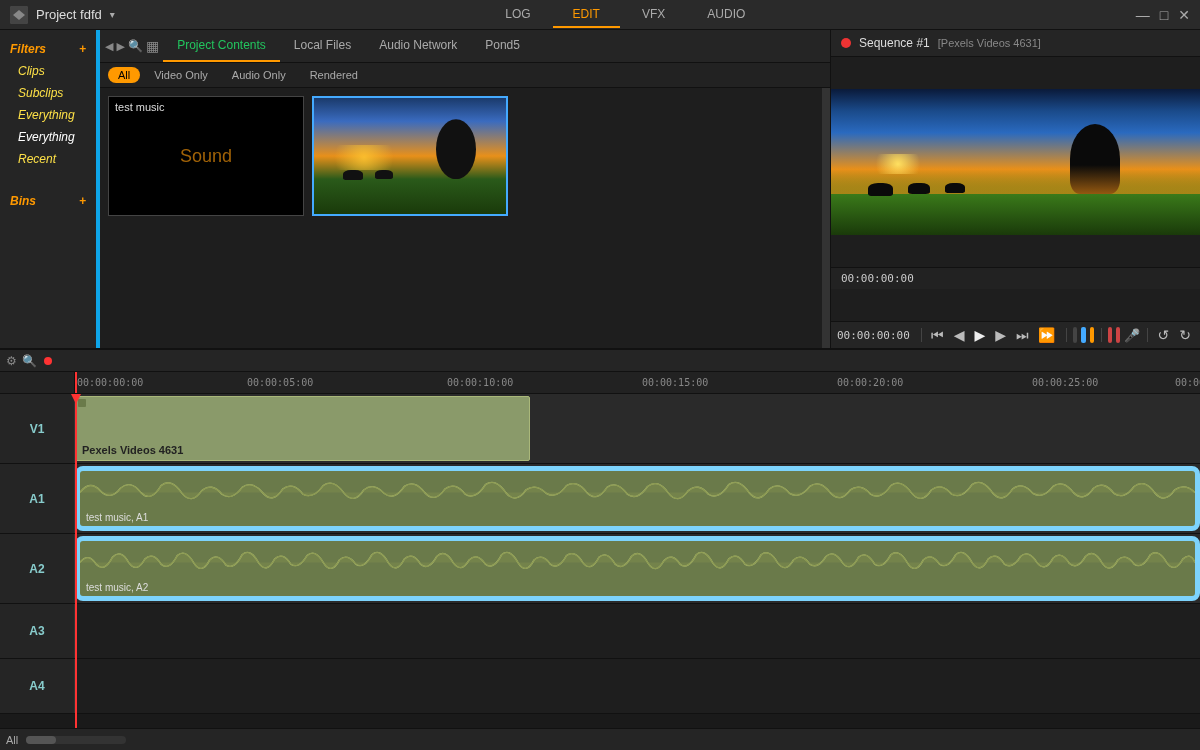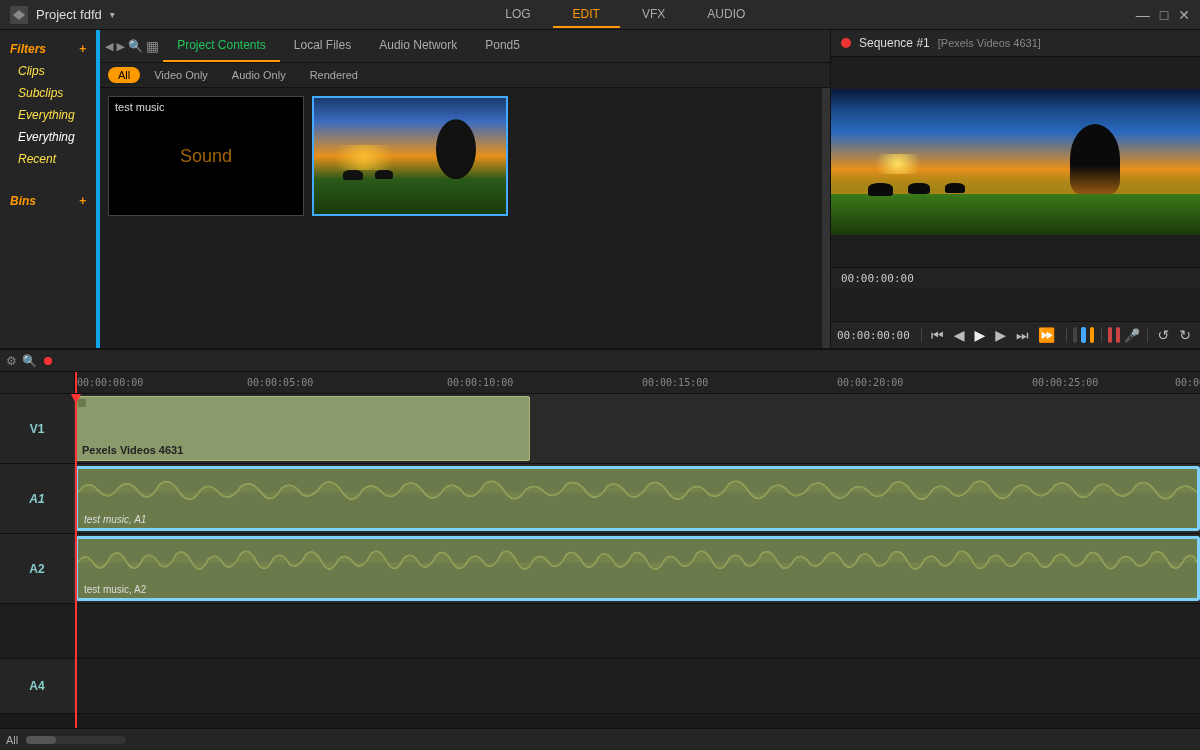--- a/index.html
+++ b/index.html
@@ -405,22 +405,22 @@
     }
 
     
     .audio-clip {
       position: absolute;
       top: 2px;
       left: 0;
       right: 0;
       bottom: 2px;
       background: #6a7a4a;
-      border: 3px solid #7dd3fc;
-      border-radius: 3px;
+      border: 5px solid #7dd3fc;
+      border-radius: 8px;
       overflow: hidden;
     }
     .audio-clip-label {
       position: absolute;
       bottom: 3px;
       left: 6px;
       color: #ddd;
       font-size: 10px;
     }
     .waveform {
@@ -660,21 +660,21 @@
       <div class="track-row" style="height:70px;">
         <div class="track-label">V1</div>
         <div class="track-content" style="background:#2a2a2a;">
           <div class="v1-clip">
             <div class="v1-clip-top-dot"></div>
             <span class="v1-clip-label">Pexels Videos 4631</span>
           </div>
         </div>
       </div>
 
-      <div class="track-row" style="height:70px;font-style:italic;">
+      <div class="track-row" style="height:70px;">
         <div class="track-label">A1</div>
         <div class="track-content" style="background:#2a2a2a;">
           <div class="audio-clip">
             <div class="waveform">
               <svg class="waveform-svg" viewBox="0 0 1100 40" preserveAspectRatio="none">
                 <path d="M0,20 Q10,5 20,18 Q30,30 40,15 Q50,5 60,20 Q70,32 80,12 Q90,3 100,20 Q110,35 120,18 Q130,8 140,22 Q150,30 160,14 Q170,6 180,20 Q190,34 200,16 Q210,7 220,22 Q230,28 240,12 Q250,4 260,20 Q270,35 280,17 Q290,8 300,21 Q310,30 320,13 Q330,5 340,20 Q350,33 360,16 Q370,7 380,22 Q390,29 400,11 Q410,3 420,20 Q430,34 440,17 Q450,9 460,21 Q470,28 480,12 Q490,5 500,20 Q510,32 520,14 Q530,6 540,22 Q550,30 560,13 Q570,4 580,20 Q590,35 600,18 Q610,8 620,22 Q630,29 640,11 Q650,3 660,20 Q670,34 680,16 Q690,7 700,21 Q710,28 720,13 Q730,5 740,20 Q750,33 760,17 Q770,9 780,22 Q790,29 800,12 Q810,4 820,20 Q830,35 840,17 Q850,8 860,22 Q870,28 880,11 Q890,3 900,20 Q910,34 920,16 Q930,7 940,21 Q950,28 960,13 Q970,5 980,20 Q990,32 1000,15 Q1010,6 1020,21 Q1030,29 1040,13 Q1050,4 1060,20 Q1070,34 1080,17 Q1090,9 1100,20" stroke="#aab870" stroke-width="1.5" fill="none"></path>
                 <path d="M0,20 Q10,5 20,18 Q30,30 40,15 Q50,5 60,20 Q70,32 80,12 Q90,3 100,20 Q110,35 120,18 Q130,8 140,22 Q150,30 160,14 Q170,6 180,20 Q190,34 200,16 Q210,7 220,22 Q230,28 240,12 Q250,4 260,20 Q270,35 280,17 Q290,8 300,21 Q310,30 320,13 Q330,5 340,20 Q350,33 360,16 Q370,7 380,22 Q390,29 400,11 Q410,3 420,20 Q430,34 440,17 Q450,9 460,21 Q470,28 480,12 Q490,5 500,20 Q510,32 520,14 Q530,6 540,22 Q550,30 560,13 Q570,4 580,20 Q590,35 600,18 Q610,8 620,22 Q630,29 640,11 Q650,3 660,20 Q670,34 680,16 Q690,7 700,21 Q710,28 720,13 Q730,5 740,20 Q750,33 760,17 Q770,9 780,22 Q790,29 800,12 Q810,4 820,20 Q830,35 840,17 Q850,8 860,22 Q870,28 880,11 Q890,3 900,20 Q910,34 920,16 Q930,7 940,21 Q950,28 960,13 Q970,5 980,20 Q990,32 1000,15 Q1010,6 1020,21 Q1030,29 1040,13 Q1050,4 1060,20 Q1070,34 1080,17 Q1090,9 1100,20" stroke="#8a9850" stroke-width="1" fill="rgba(138,152,80,0.3)"></path>
               </svg>
             </div>
             <span class="audio-clip-label">test music, A1</span>
@@ -691,20 +691,21 @@
                 <path d="M0,20 Q8,8 16,22 Q24,32 32,14 Q40,4 48,20 Q56,33 64,16 Q72,7 80,22 Q88,30 96,12 Q104,4 112,20 Q120,35 128,17 Q136,8 144,23 Q152,29 160,11 Q168,3 176,20 Q184,34 192,16 Q200,7 208,22 Q216,28 224,12 Q232,4 240,20 Q248,35 256,17 Q264,9 272,22 Q280,28 288,11 Q296,3 304,20 Q312,34 320,16 Q328,7 336,22 Q344,30 352,13 Q360,4 368,20 Q376,33 384,17 Q392,8 400,22 Q408,29 416,11 Q424,3 432,20 Q440,35 448,17 Q456,9 464,22 Q472,29 480,12 Q488,5 496,20 Q504,32 512,14 Q520,6 528,22 Q536,30 544,13 Q552,4 560,20 Q568,35 576,18 Q584,8 592,22 Q600,29 608,11 Q616,3 624,20 Q632,34 640,16 Q648,7 656,22 Q664,28 672,11 Q680,4 688,20 Q696,33 704,17 Q712,9 720,22 Q728,28 736,13 Q744,5 752,20 Q760,32 768,14 Q776,6 784,22 Q792,28 800,11 Q808,4 816,20 Q824,35 832,17 Q840,8 848,22 Q856,28 864,11 Q872,3 880,20 Q888,34 896,16 Q904,7 912,22 Q920,28 928,13 Q936,5 944,20 Q952,32 960,15 Q968,6 976,21 Q984,29 992,13 Q1000,4 1008,20 Q1016,34 1024,17 Q1032,9 1040,22 Q1048,28 1056,11 Q1064,4 1072,20 Q1080,33 1088,16 Q1096,8 1100,20" stroke="#aab870" stroke-width="1.5" fill="none"></path>
                 <path d="M0,20 Q8,8 16,22 Q24,32 32,14 Q40,4 48,20 Q56,33 64,16 Q72,7 80,22 Q88,30 96,12 Q104,4 112,20 Q120,35 128,17 Q136,8 144,23 Q152,29 160,11 Q168,3 176,20 Q184,34 192,16 Q200,7 208,22 Q216,28 224,12 Q232,4 240,20 Q248,35 256,17 Q264,9 272,22 Q280,28 288,11 Q296,3 304,20 Q312,34 320,16 Q328,7 336,22 Q344,30 352,13 Q360,4 368,20 Q376,33 384,17 Q392,8 400,22 Q408,29 416,11 Q424,3 432,20 Q440,35 448,17 Q456,9 464,22 Q472,29 480,12 Q488,5 496,20 Q504,32 512,14 Q520,6 528,22 Q536,30 544,13 Q552,4 560,20 Q568,35 576,18 Q584,8 592,22 Q600,29 608,11 Q616,3 624,20 Q632,34 640,16 Q648,7 656,22 Q664,28 672,11 Q680,4 688,20 Q696,33 704,17 Q712,9 720,22 Q728,28 736,13 Q744,5 752,20 Q760,32 768,14 Q776,6 784,22 Q792,28 800,11 Q808,4 816,20 Q824,35 832,17 Q840,8 848,22 Q856,28 864,11 Q872,3 880,20 Q888,34 896,16 Q904,7 912,22 Q920,28 928,13 Q936,5 944,20 Q952,32 960,15 Q968,6 976,21 Q984,29 992,13 Q1000,4 1008,20 Q1016,34 1024,17 Q1032,9 1040,22 Q1048,28 1056,11 Q1064,4 1072,20 Q1080,33 1088,16 Q1096,8 1100,20" stroke="#8a9850" stroke-width="1" fill="rgba(138,152,80,0.3)"></path>
               </svg>
             </div>
             <span class="audio-clip-label">test music, A2</span>
           </div>
         </div>
       </div>
 
       <div class="track-row empty" style="height:55px;">
+        <div class="track-label">A3</div>
         <div class="track-content" style="background:#1e1e1e;"></div>
       </div>
 
       <div class="track-row empty" style="height:55px;">
         <div class="track-label">A4</div>
         <div class="track-content" style="background:#1e1e1e;"></div>
       </div>
     </div>
   </div>
 

